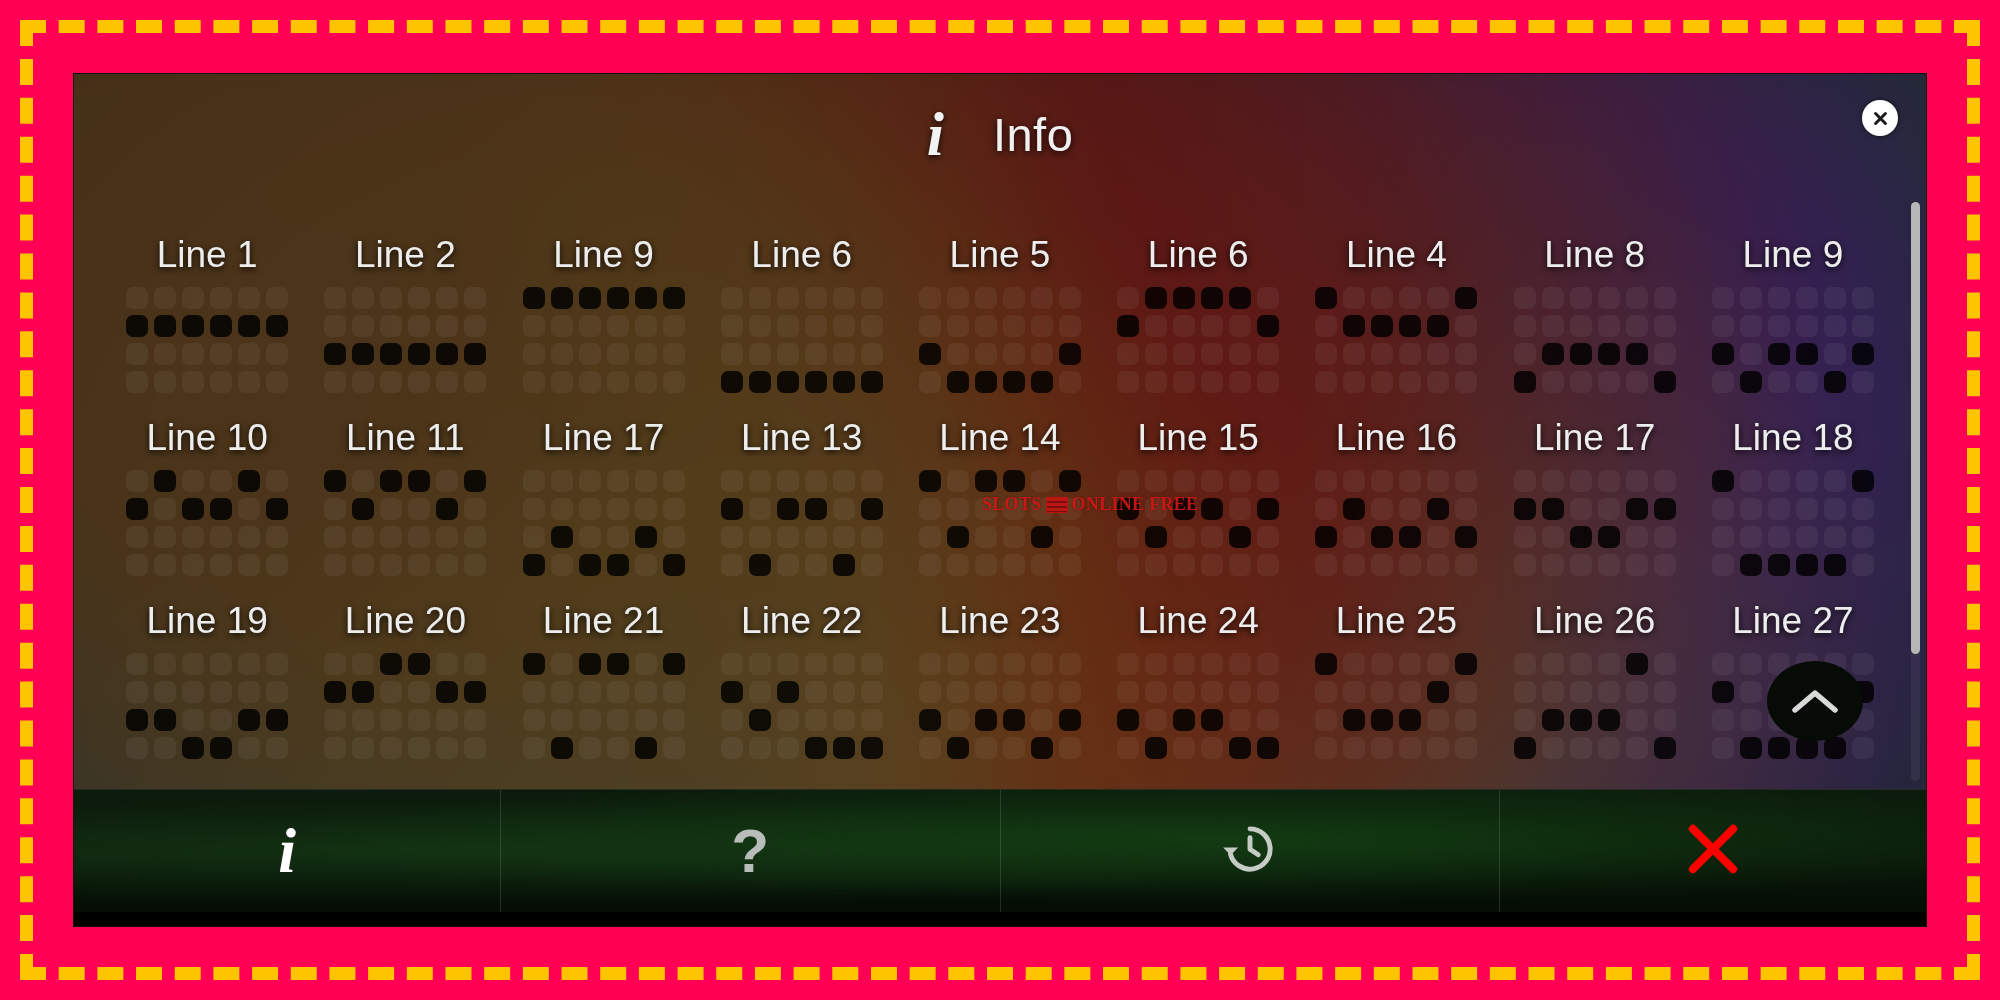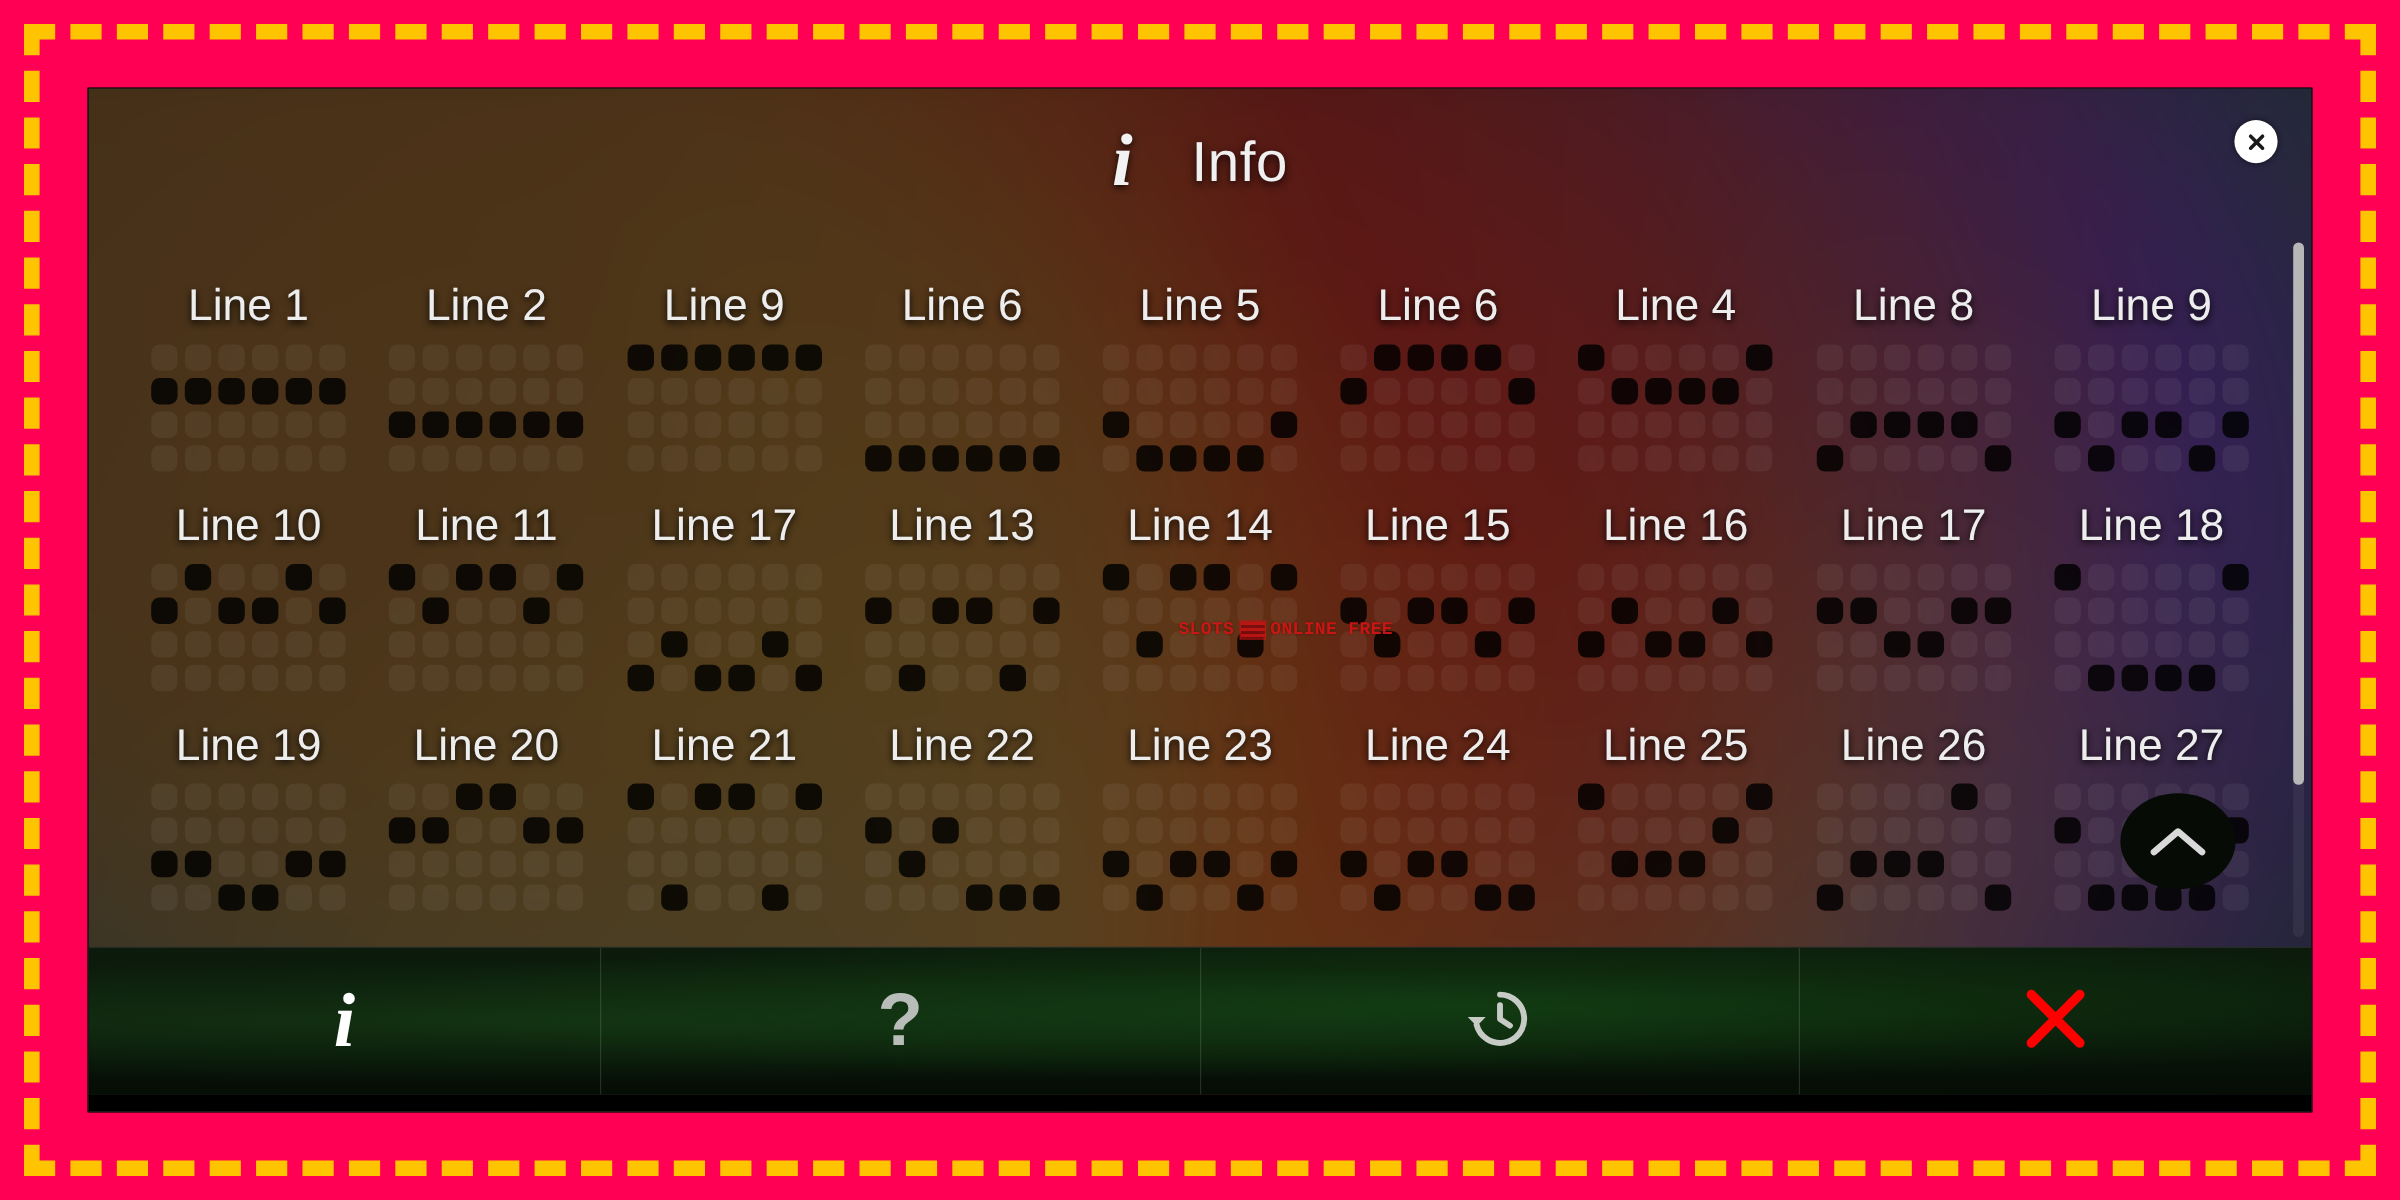--- a/index.html
+++ b/index.html
@@ -186,27 +186,27 @@
     align-items: center;
     justify-content: center;
     cursor: pointer;
   }
   #scroll-top svg { width: 50px; height: 32px; }
 
   
   #watermark {
     position: absolute;
     left: 908px;
-    top: 442px;
+    top: 420px;
     display: flex;
     align-items: center;
     gap: 4px;
-    font-family: Liberation Mono, monospace;
+    font-family: Liberation Serif, serif;
     font-weight: 700;
-    font-size: 15px;
+    font-size: 18px;
     letter-spacing: .3px;
     color: #d21515;
     opacity: .92;
     text-shadow: 0 0 2px rgba(0,0,0,.4);
     white-space: nowrap;
   }
   #wm-badge {
     display: inline-block;
     width: 22px; height: 16px;
     background:

